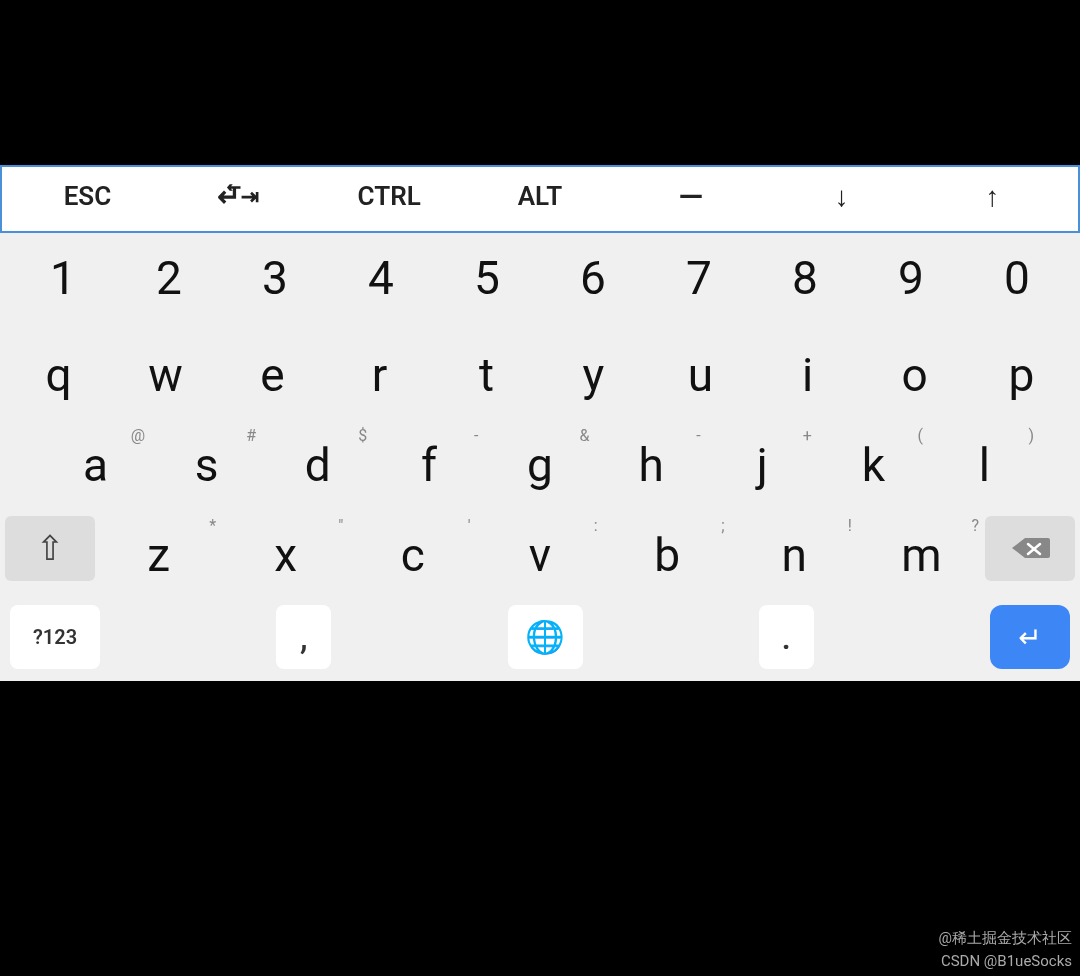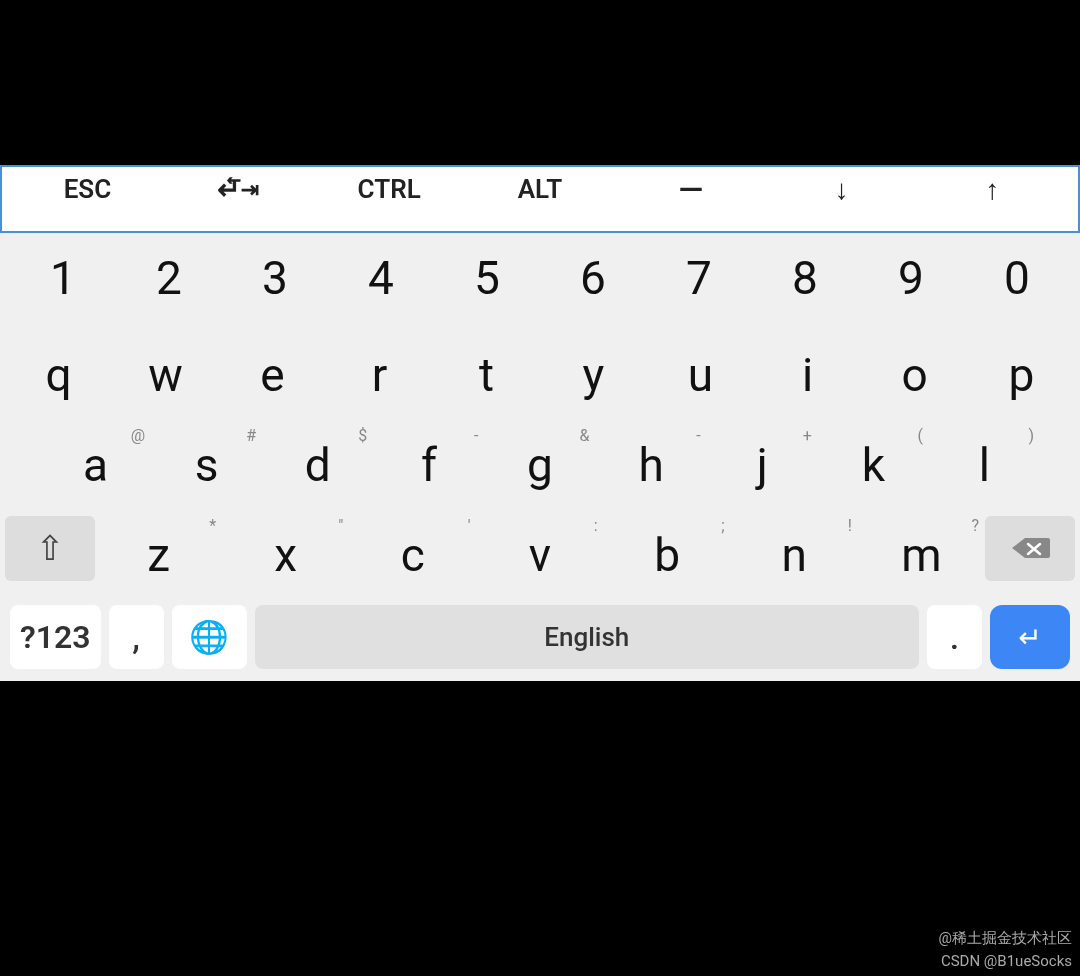--- a/index.html
+++ b/index.html
@@ -20,26 +20,26 @@
     }
 
     .keyboard-wrapper {
       width: 100%;
       background: #f0f0f0;
     }
 
     
     .special-row {
       display: flex;
-      align-items: flex-end;
+      align-items: flex-start;
       justify-content: space-around;
       background: #fff;
       border: 2px solid #4a90d9;
       height: 68px;
-      padding: 16px 10px;
+      padding: 3px 10px;
     }
 
     .special-key {
       display: flex;
       align-items: center;
       justify-content: center;
       font-size: 26px;
       font-weight: 600;
       color: #222;
       cursor: pointer;
@@ -162,21 +162,21 @@
       user-select: none;
       font-size: 24px;
       font-weight: 500;
       color: #333;
     }
 
     .fn-key-123 {
       background: #fff;
       min-width: 90px;
       padding: 4px 10px;
-      font-size: 32px;
+      font-size: 20px;
       font-weight: 600;
     }
 
     .fn-key-comma {
       background: #fff;
       min-width: 55px;
       font-size: 34px;
     }
 
     .fn-key-globe {
@@ -414,23 +414,20 @@
   <div class="function-row">
     <div class="fn-key fn-key-123">
       <span>?123</span>
     </div>
     <div class="fn-key fn-key-comma">
       <span>,</span>
     </div>
     <div class="fn-key fn-key-globe">
       <span style="font-size:32px;">🌐</span>
     </div>
-    <div class="fn-key fn-key-space">
-      <span>English</span>
-    </div>
     <div class="fn-key fn-key-period">
       <span>.</span>
     </div>
     <div class="fn-key fn-key-enter">
       <span class="enter-arrow">↵</span>
     </div>
   </div>
 
 </div>
 

